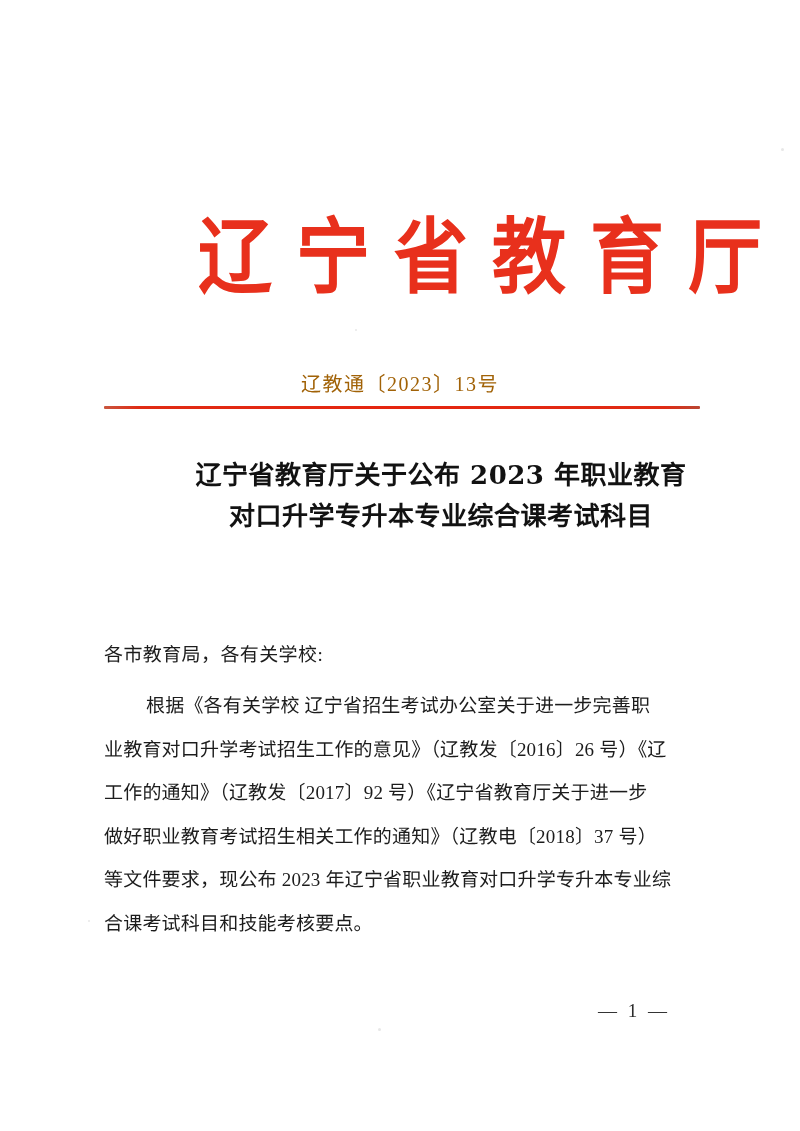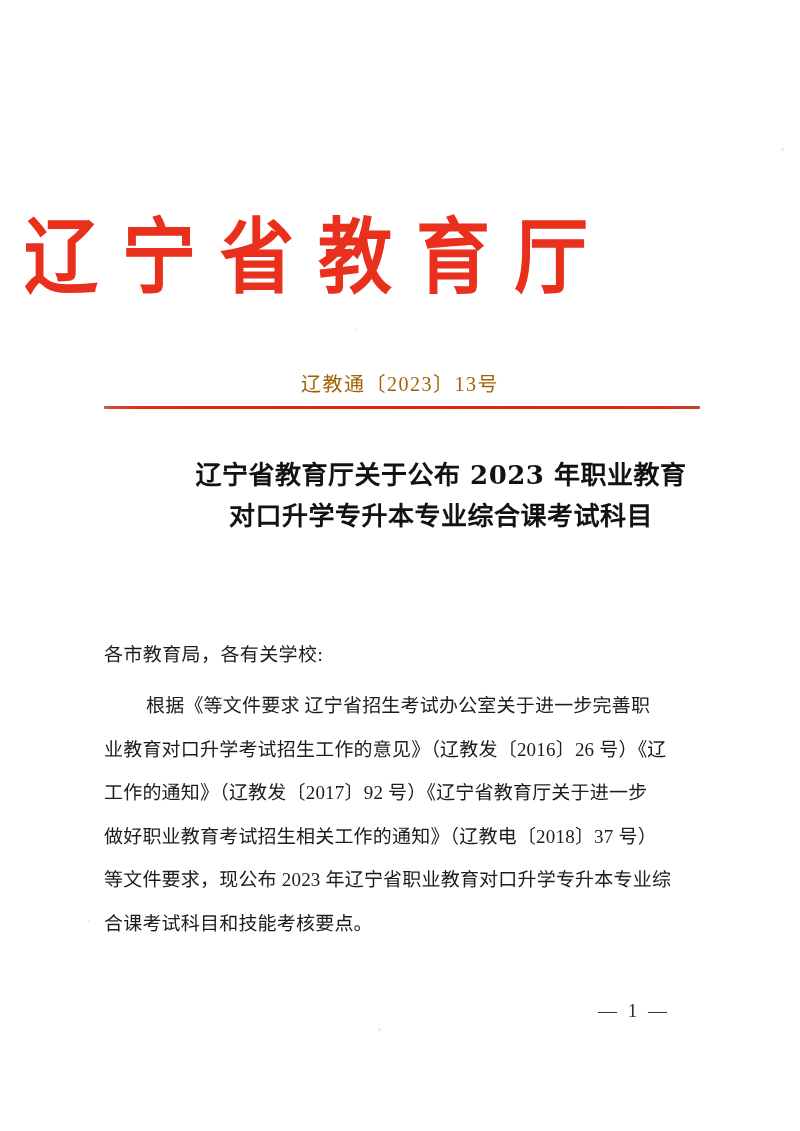--- a/index.html
+++ b/index.html
@@ -21,21 +21,21 @@
     
     box-sizing: border-box;
   }
 
   
   .letterhead {
     position: absolute;
     top: 214px;
     left: 0;
     width: 786px;
-    text-align: left;
+    text-align: right;
     white-space: nowrap;
   }
 
   .letterhead-title {
     display: inline-block;
     font-family: "DejaVu Serif", "Liberation Serif", serif;
     font-size: 74px;
     line-height: 1.05;
     font-weight: 700;
     color: #e8301c;
@@ -178,21 +178,21 @@
 
   <div class="doc-title">
     <span class="tline">辽宁省教育厅关于公布 2023 年职业教育</span>
     <span class="tline">对口升学专升本专业综合课考试科目</span>
   </div>
 
   <div class="body-block">
     <div class="salutation">各市教育局，各有关学校:</div>
 
     <div class="body-paragraph">
-      <span class="bline indent">根据《等文件要求 辽宁省招生考试办公室关于进一步完善职</span>
+      <span class="bline indent">根据《各有关学校 辽宁省招生考试办公室关于进一步完善职</span>
       <span class="bline">业教育对口升学考试招生工作的意见》（辽教发〔2016〕26 号）《辽</span>
       <span class="bline">工作的通知》（辽教发〔2017〕92 号）《辽宁省教育厅关于进一步</span>
       <span class="bline">做好职业教育考试招生相关工作的通知》（辽教电〔2018〕37 号）</span>
       <span class="bline">等文件要求，现公布 2023 年辽宁省职业教育对口升学专升本专业综</span>
       <span class="bline">合课考试科目和技能考核要点。</span>
     </div>
   </div>
 
   <div class="page-footer">
     <span class="pf-inner">— 1 —</span>

